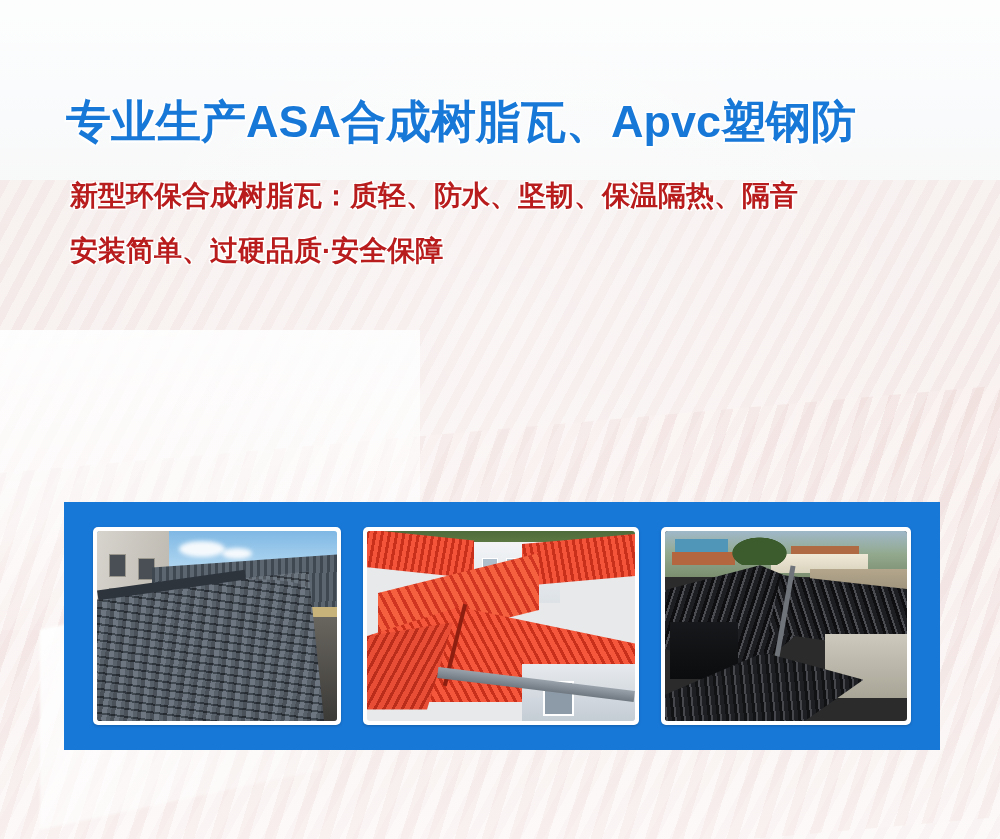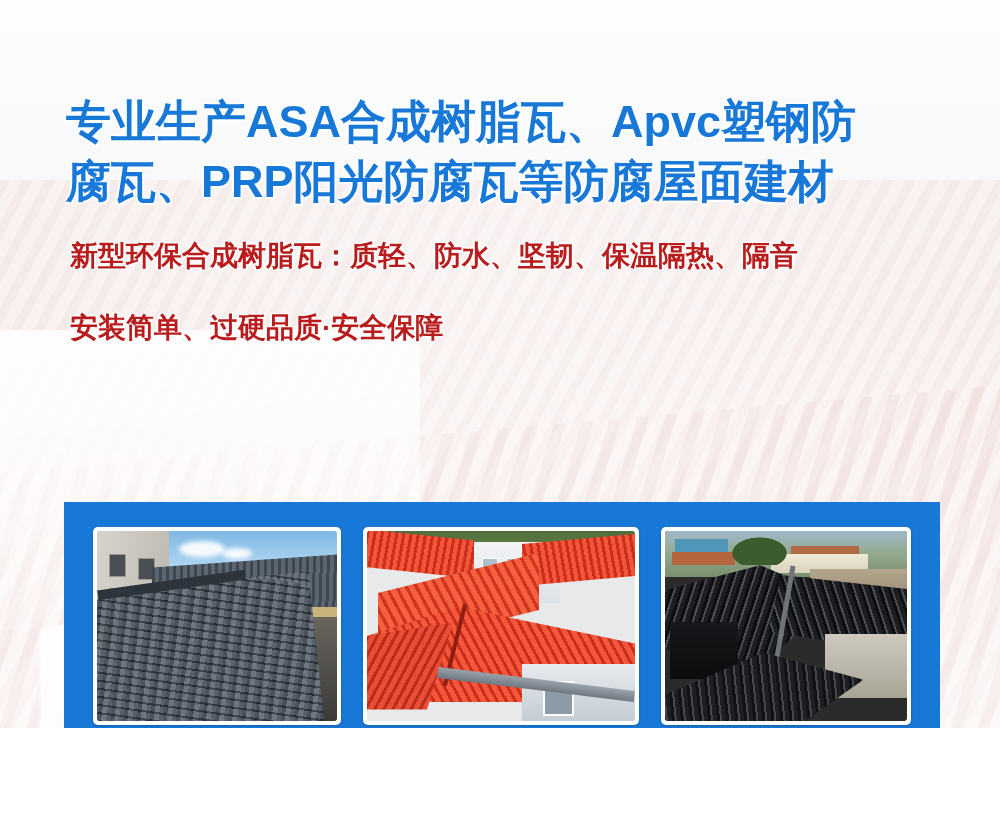--- a/index.html
+++ b/index.html
@@ -5,21 +5,21 @@
   html, body {
     margin: 0;
     padding: 0;
     background: #ffffff;
   }
   * { box-sizing: border-box; }
 
   .banner {
     position: relative;
     width: 1000px;
-    height: 728px;
+    height: 839px;
     overflow: hidden;
     background: #f4f2f2;
     font-family: "Liberation Sans", "DejaVu Sans", sans-serif;
   }
 
   
   .bg-layer {
     position: absolute;
     inset: 0;
     overflow: hidden;
@@ -116,21 +116,21 @@
     font-weight: bold;
     color: #b91c1c;
     white-space: nowrap;
     text-shadow:
       -1.4px -1.4px 0 rgba(255,255,255,.95),
        1.4px -1.4px 0 rgba(255,255,255,.95),
       -1.4px  1.4px 0 rgba(255,255,255,.95),
        1.4px  1.4px 0 rgba(255,255,255,.95),
        0 0 5px rgba(255,255,255,.85);
   }
-  .feature-line.spaced { margin-top: 28px; }
+  .feature-line.spaced { margin-top: 11px; }
 
   
   .gallery {
     position: absolute;
     left: 64px;
     top: 502px;
     width: 876px;
     height: 248px;
     background: #1878d8;
     display: flex;
@@ -351,21 +351,20 @@
     <div class="bg-white-blocks"></div>
     <div class="bg-ridge"></div>
     <div class="bg-haze"></div>
     <div class="bg-vignette"></div>
   </div>
 
   <div class="content">
 
     <h1 class="headline">
       <span class="line">专业生产ASA合成树脂瓦、Apvc塑钢防</span>
-      <span class="line">腐瓦、PRP阳光防腐瓦等防腐屋面建材</span>
     </h1>
 
     <div class="features">
       <span class="feature-line">新型环保合成树脂瓦：质轻、防水、坚韧、保温隔热、隔音</span>
       <span class="feature-line spaced">安装简单、过硬品质·安全保障</span>
     </div>
 
   </div>
 
   <div class="gallery">

